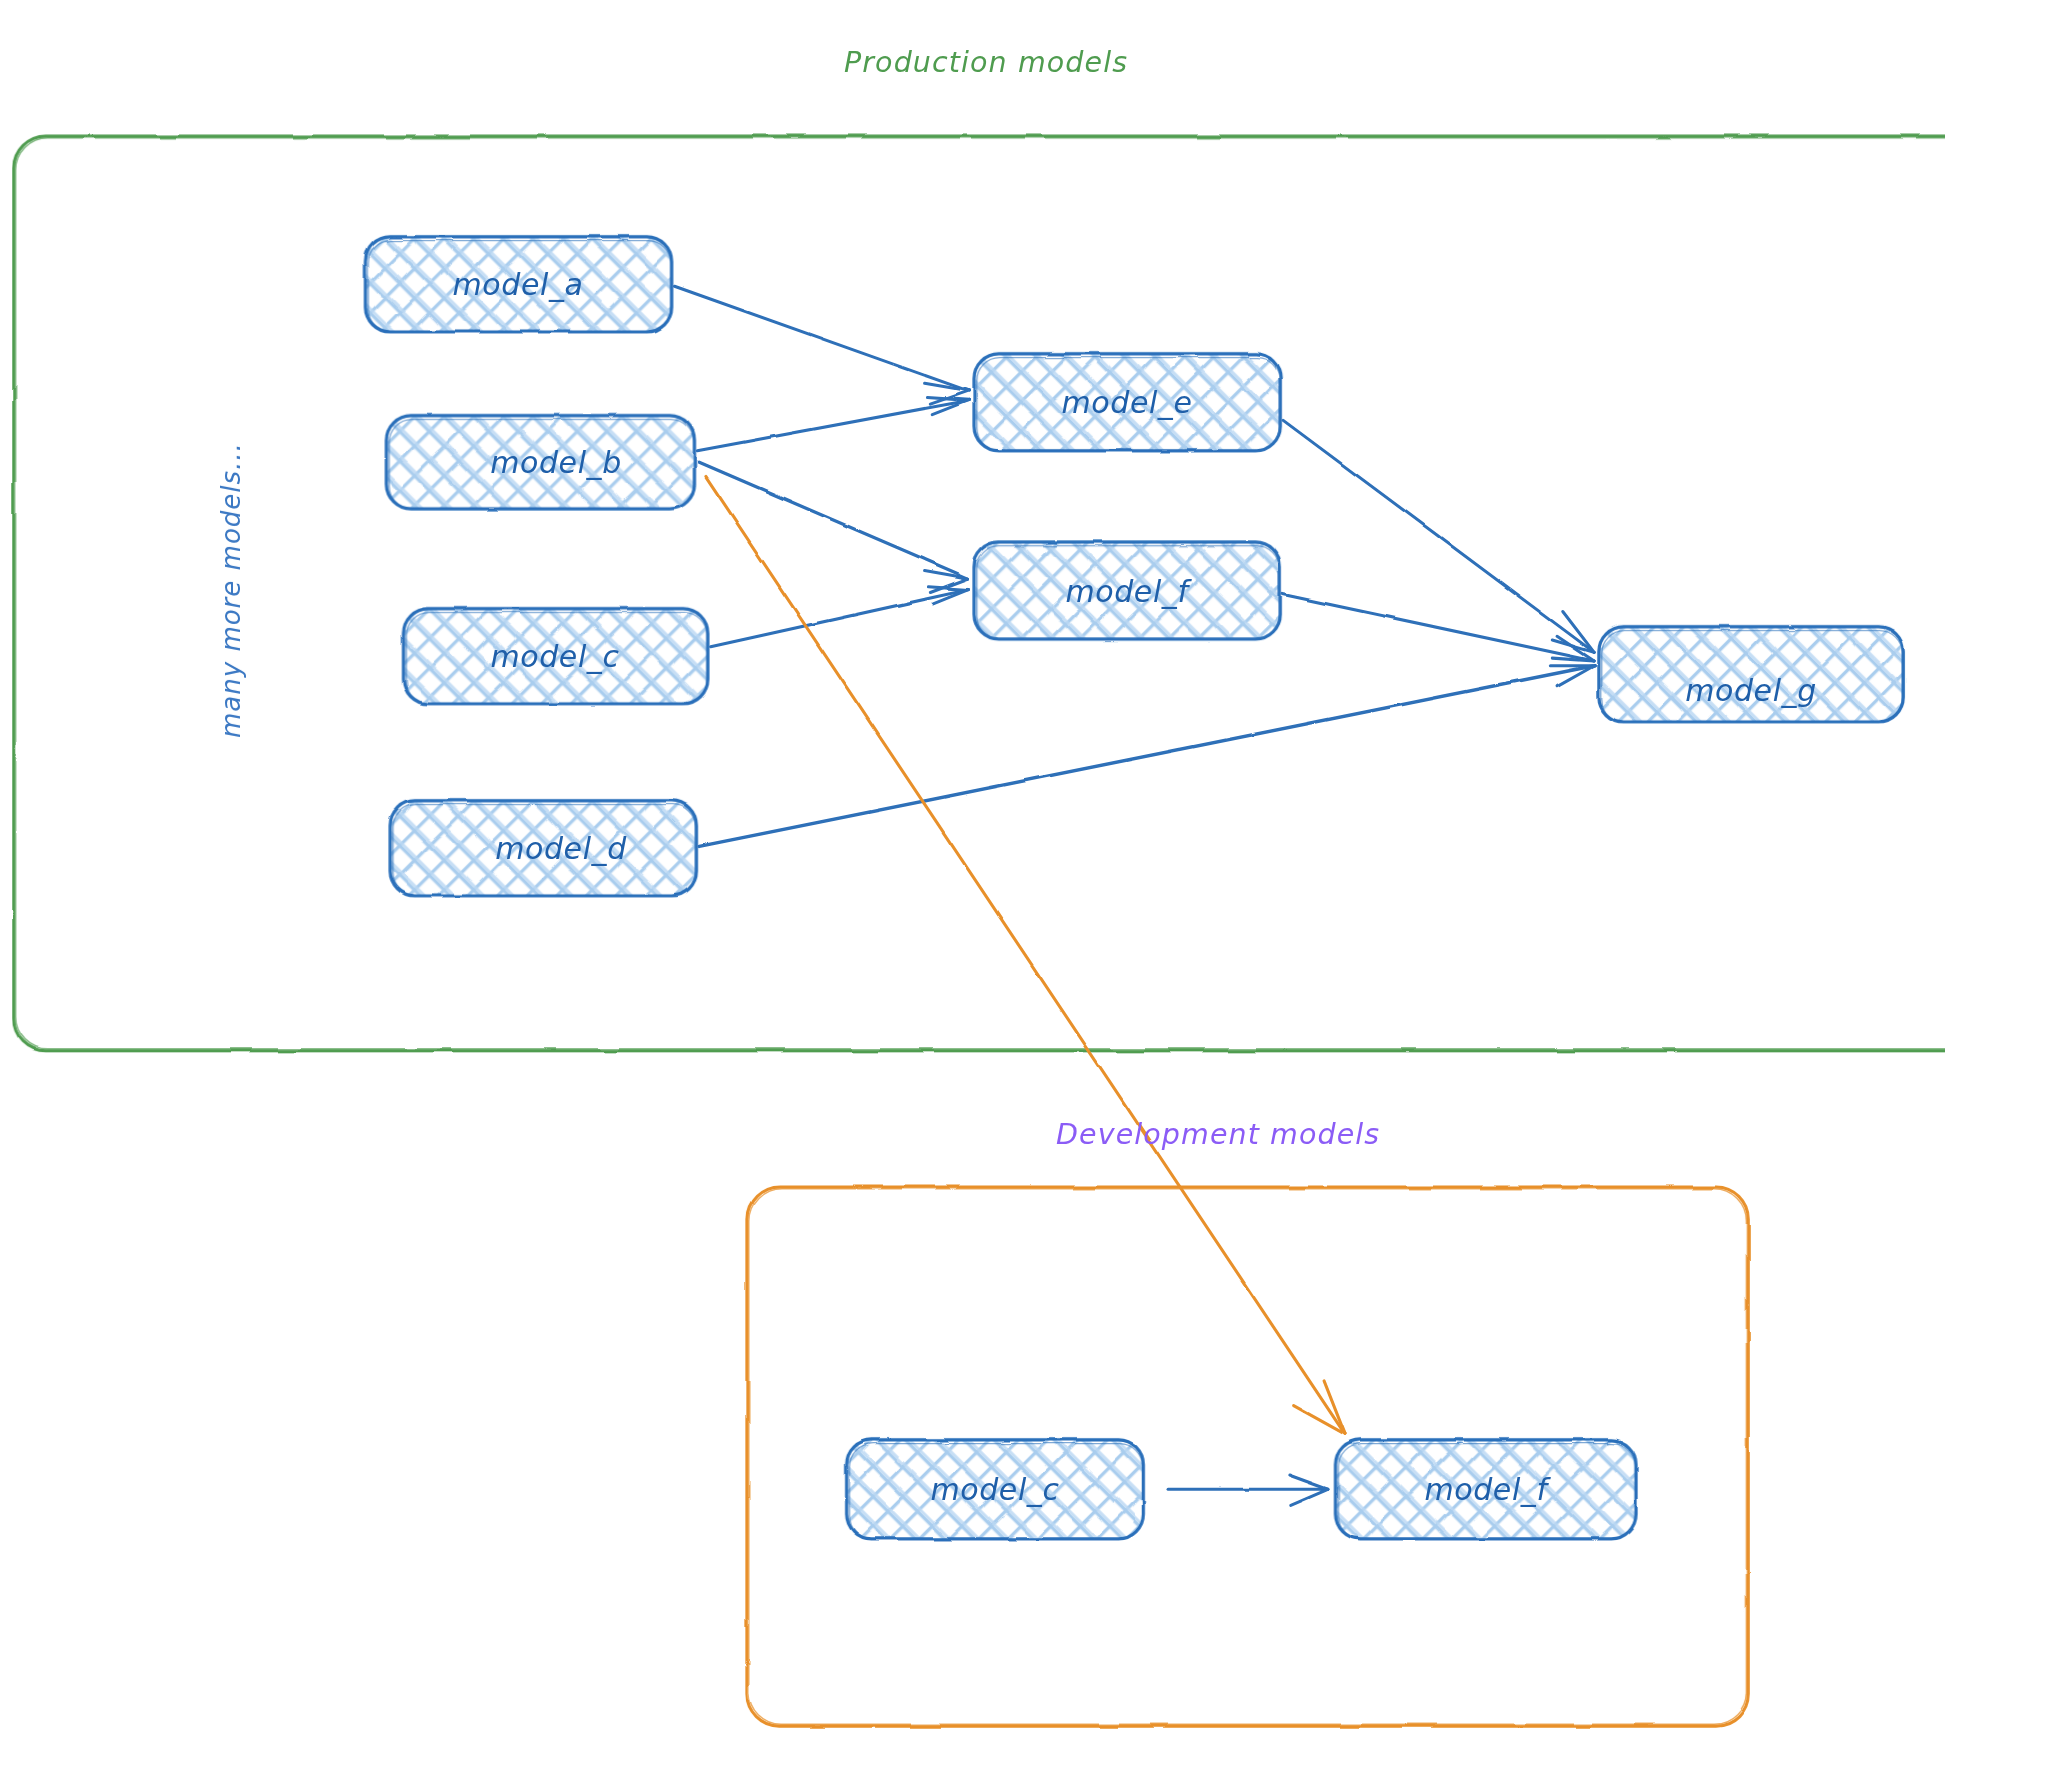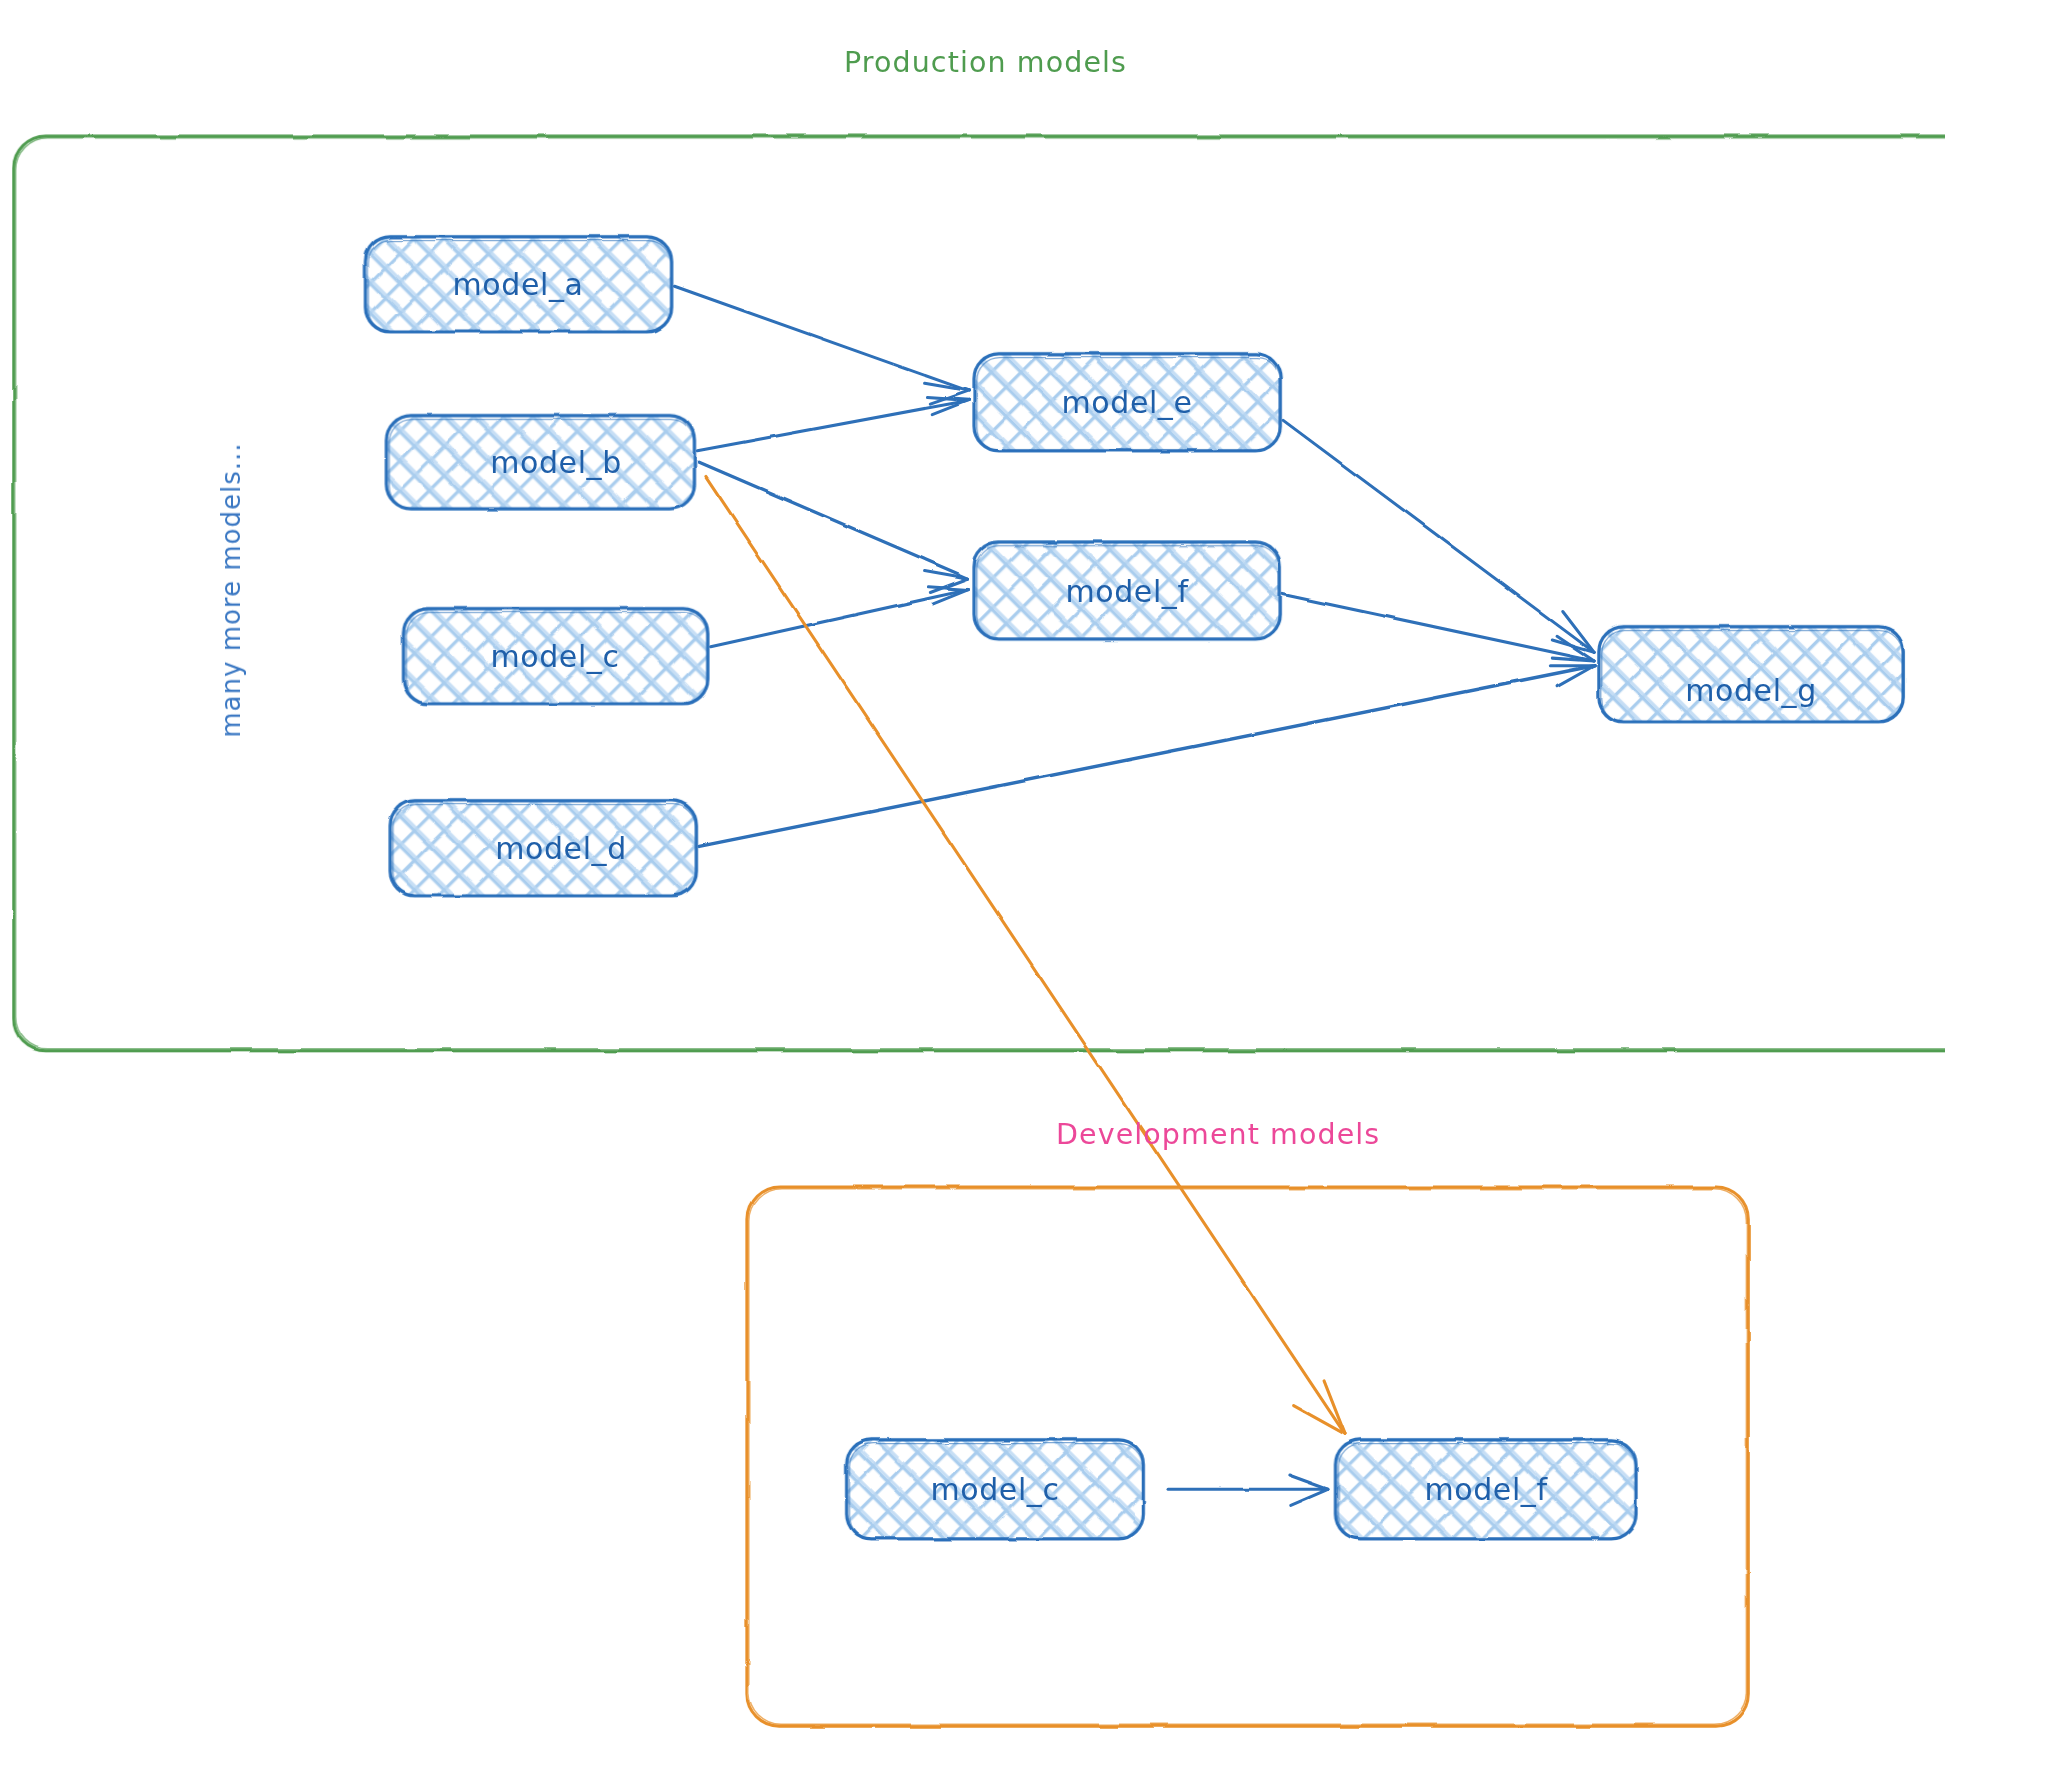--- a/index.html
+++ b/index.html
@@ -9,20 +9,21 @@
   }
   body {
     font-family: "DejaVu Sans", sans-serif;
   }
   #canvas {
     position: relative;
     width: 1945px;
     height: 1767px;
     background: #ffffff;
     overflow: hidden;
+    font-style: italic;
   }
   svg.layer {
     position: absolute;
     left: 0;
     top: 0;
     width: 2068px;
     height: 1767px;
     pointer-events: none;
   }
   .group-title {
@@ -33,21 +34,21 @@
     white-space: nowrap;
   }
   #prod-title {
     left: 844px;
     top: 46px;
     color: #4f9c4f;
   }
   #dev-title {
     left: 1056px;
     top: 1118px;
-    color: #ec4899;
+    color: #8b5cf6;
   }
   .node-label {
     position: absolute;
     font-family: "DejaVu Sans", sans-serif;
     font-size: 30px;
     color: #1f5fa9;
     letter-spacing: 0.6px;
     white-space: nowrap;
     transform: translate(-50%, -50%);
   }

